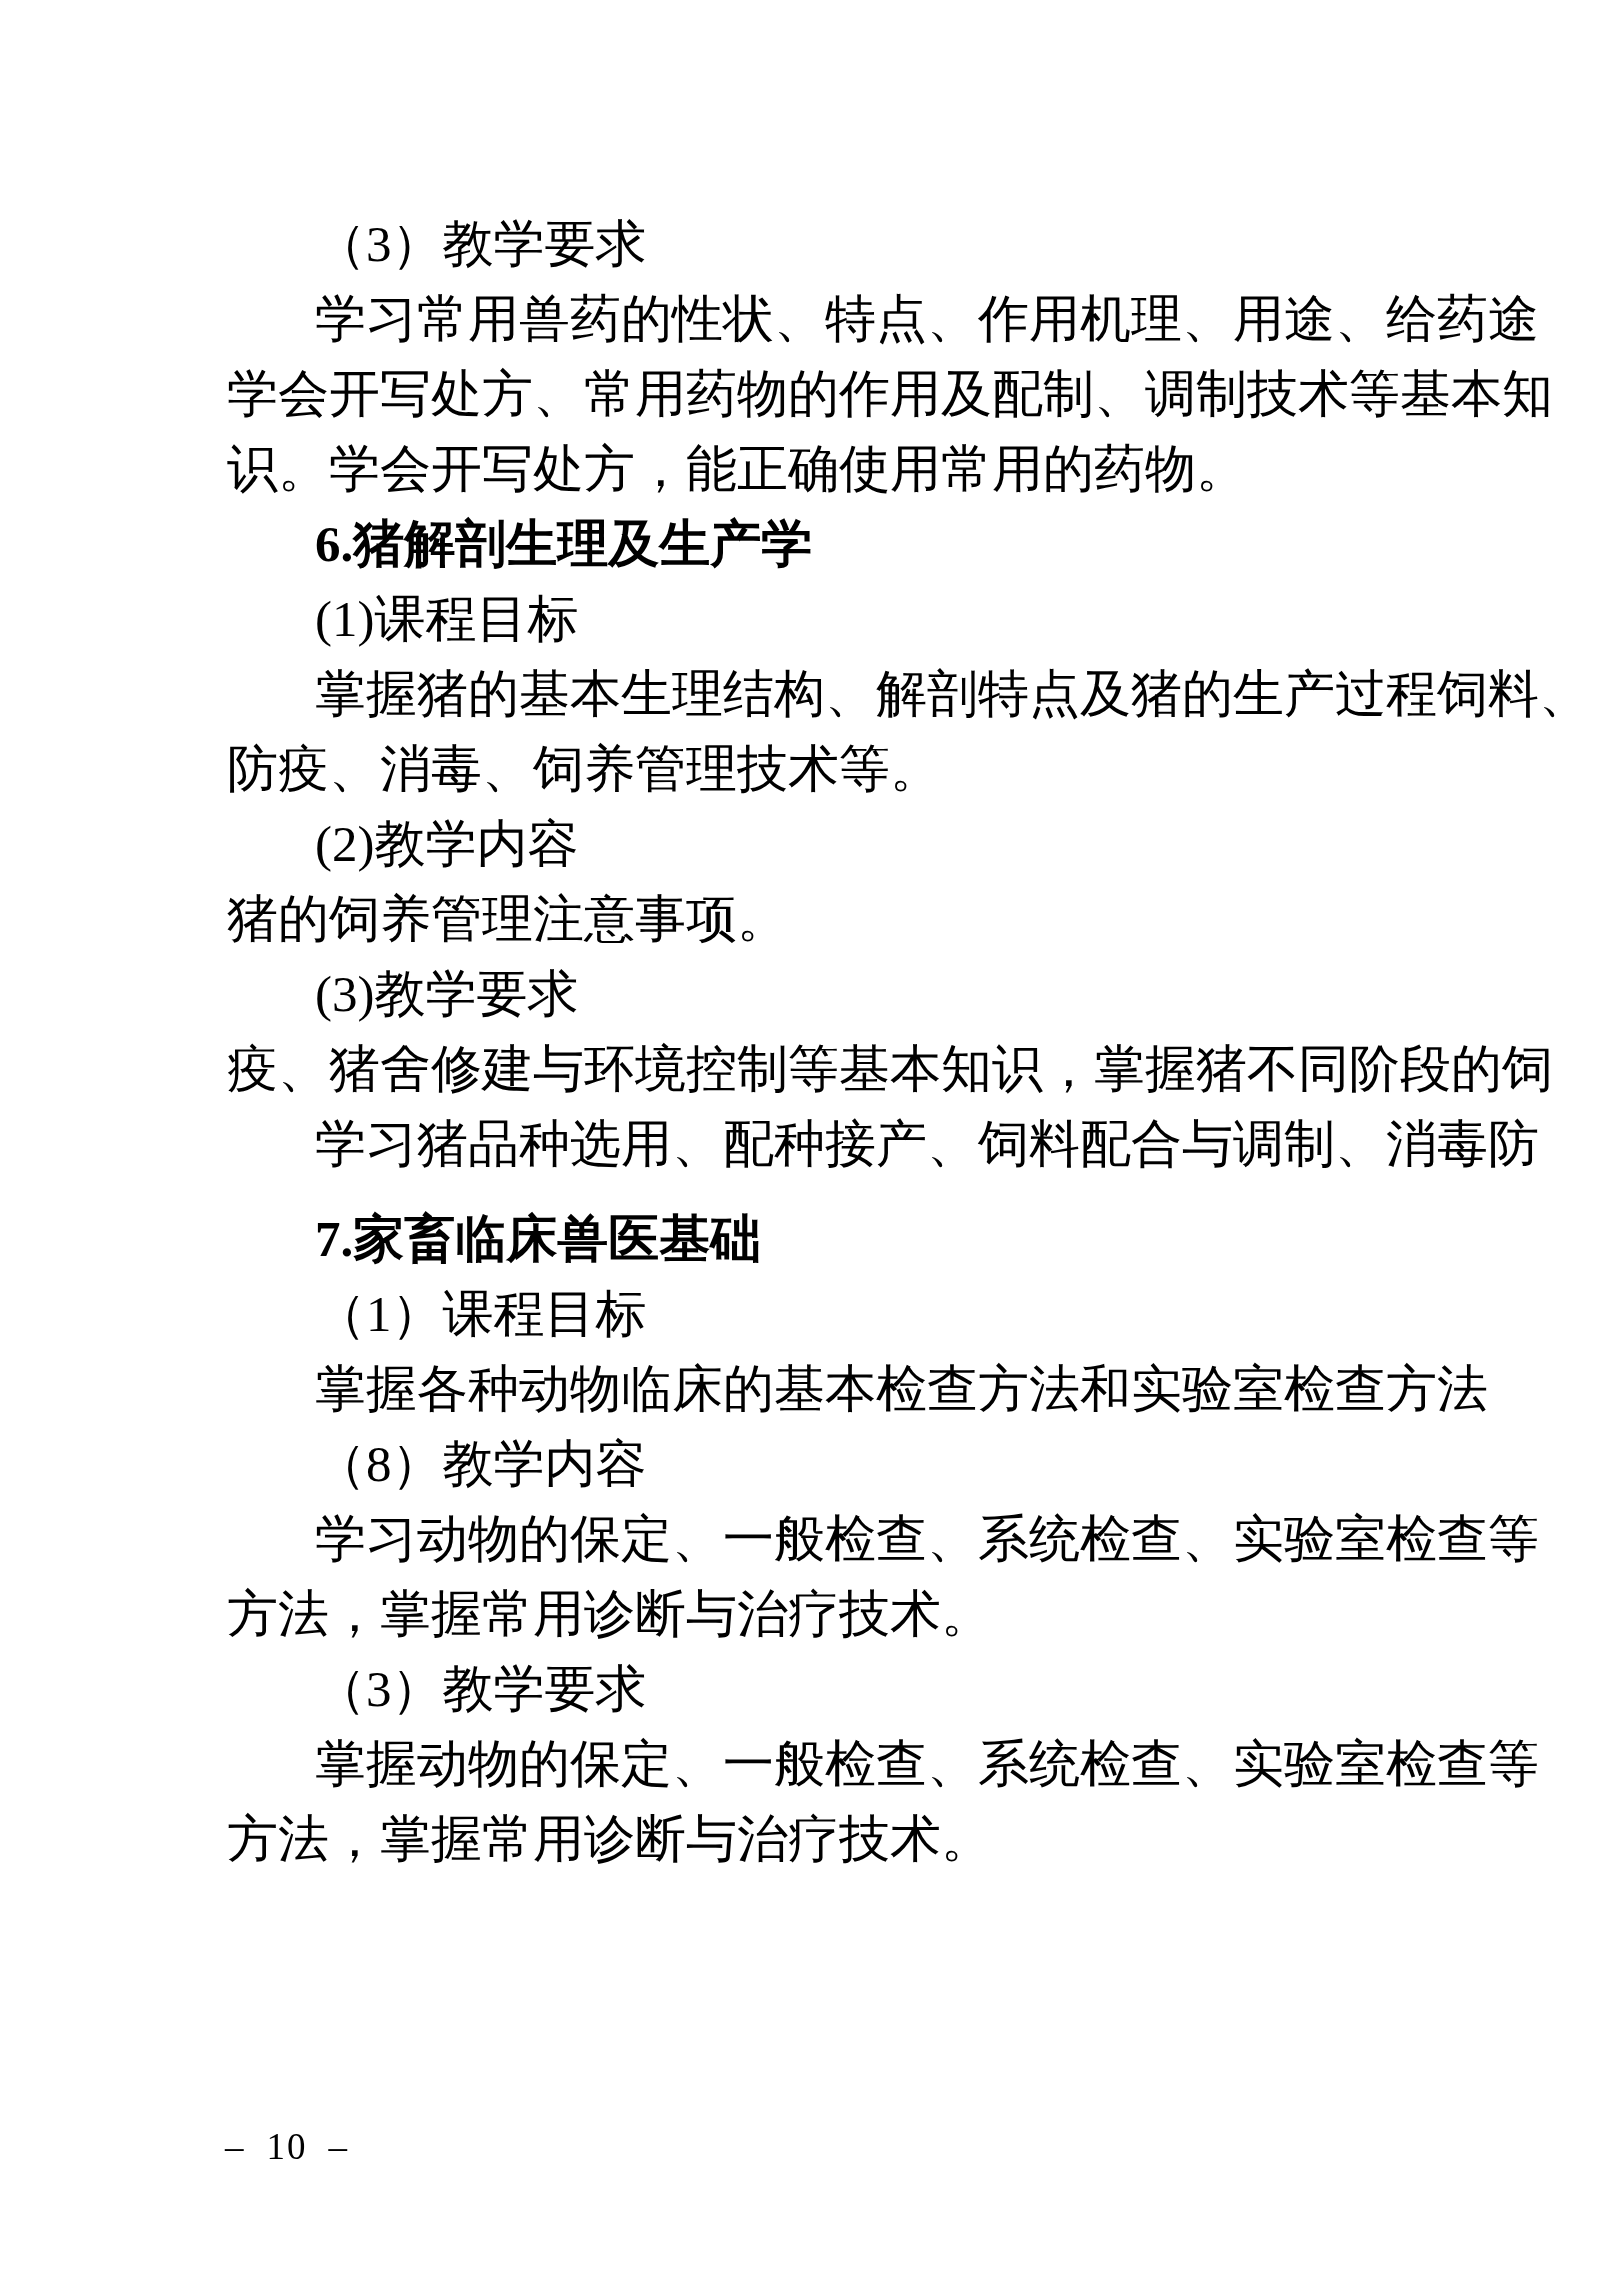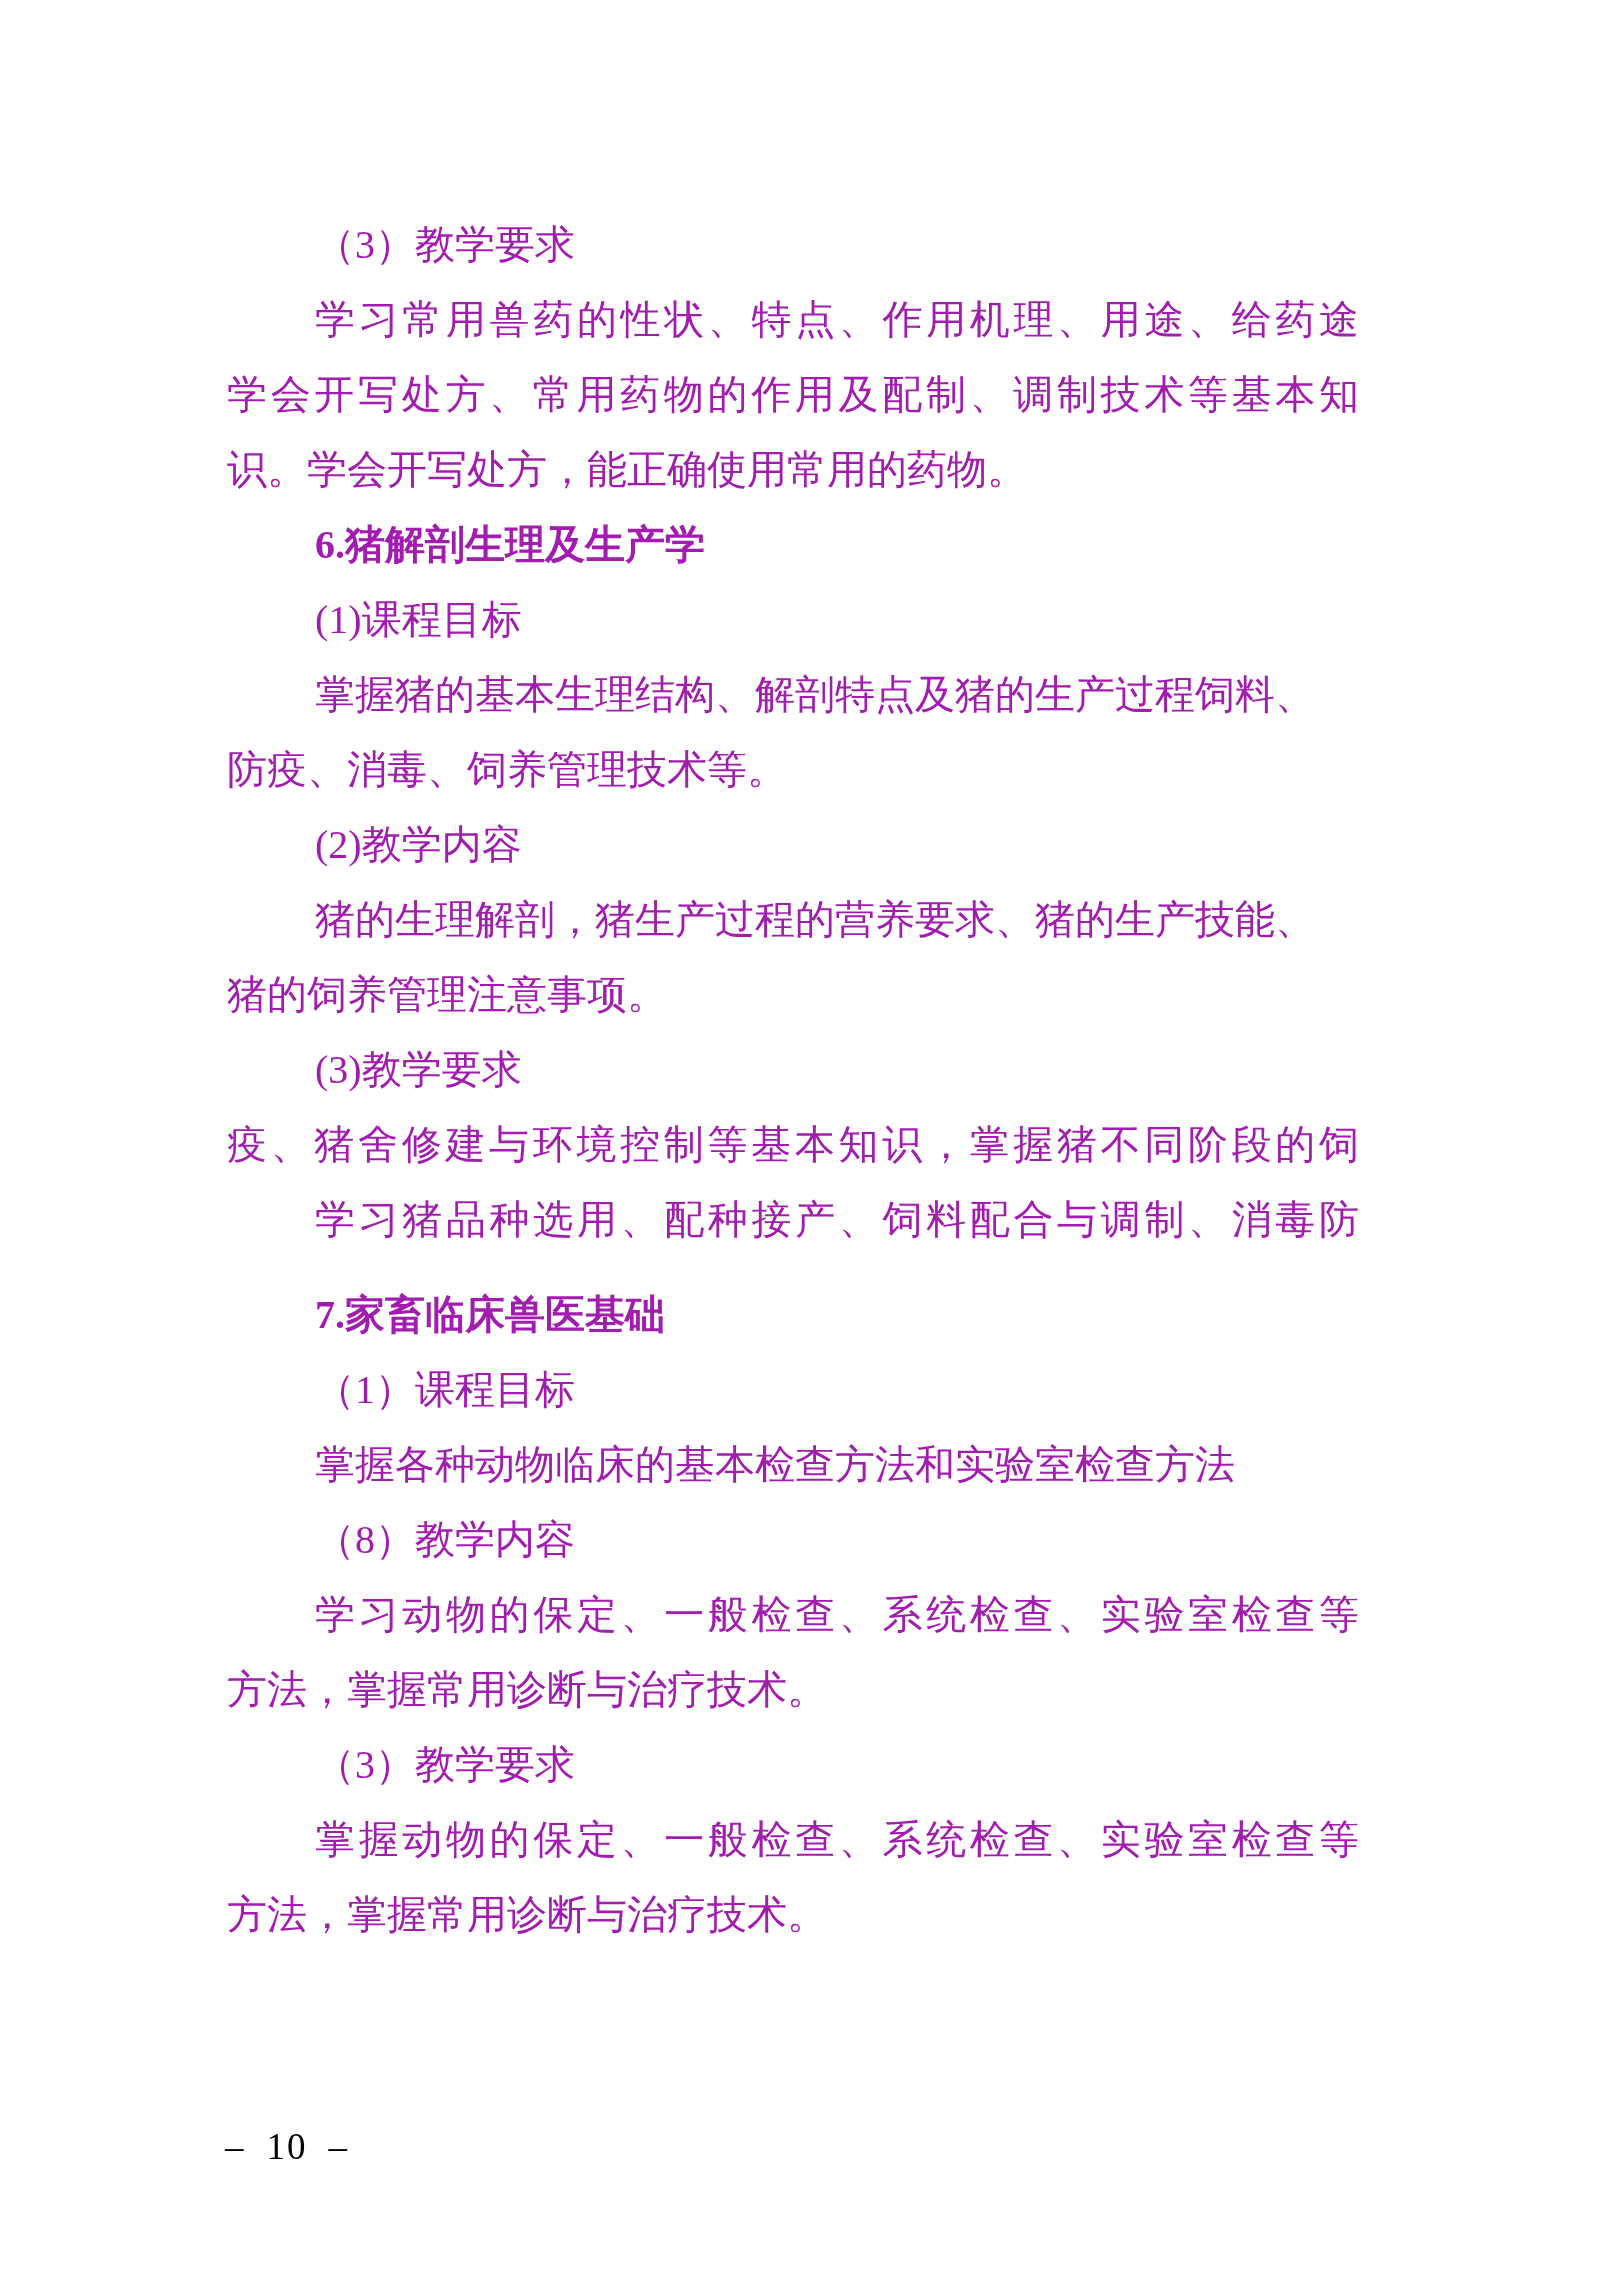--- a/index.html
+++ b/index.html
@@ -19,24 +19,24 @@
   }
   .text-block {
     position: absolute;
     left: 227px;
     top: 207px;
     width: 1132px;
   }
   .line {
     height: 75px;
     line-height: 75px;
-    font-size: 40px;
+    font-size: 51px;
     letter-spacing: 0px;
     white-space: nowrap;
-    color: #a21caf;
+    color: #000000;
   }
   .indent {
     padding-left: 88px;
   }
   .justify {
     text-align: justify;
     text-align-last: justify;
     font-family: Liberation Serif, serif;
   }
   .heading {
@@ -64,21 +64,20 @@
   <div class="text-block">
     <div class="line indent">（3）教学要求</div>
     <div class="line indent justify">学习常用兽药的性状、特点、作用机理、用途、给药途</div>
     <div class="line justify">学会开写处方、常用药物的作用及配制、调制技术等基本知</div>
     <div class="line">识。学会开写处方，能正确使用常用的药物。</div>
     <div class="line indent heading">6.猪解剖生理及生产学</div>
     <div class="line indent">(1)课程目标</div>
     <div class="line indent">掌握猪的基本生理结构、解剖特点及猪的生产过程饲料、</div>
     <div class="line">防疫、消毒、饲养管理技术等。</div>
     <div class="line indent">(2)教学内容</div>
-    <div class="line indent">猪的生理解剖，猪生产过程的营养要求、猪的生产技能、</div>
     <div class="line">猪的饲养管理注意事项。</div>
     <div class="line indent">(3)教学要求</div>
     <div class="line justify">疫、猪舍修建与环境控制等基本知识，掌握猪不同阶段的饲</div>
     <div class="line indent justify">学习猪品种选用、配种接产、饲料配合与调制、消毒防</div>
     <div class="line indent heading extra-top">7.家畜临床兽医基础</div>
     <div class="line indent">（1）课程目标</div>
     <div class="line indent">掌握各种动物临床的基本检查方法和实验室检查方法</div>
     <div class="line indent">（8）教学内容</div>
     <div class="line indent justify">学习动物的保定、一般检查、系统检查、实验室检查等</div>
     <div class="line">方法，掌握常用诊断与治疗技术。</div>

